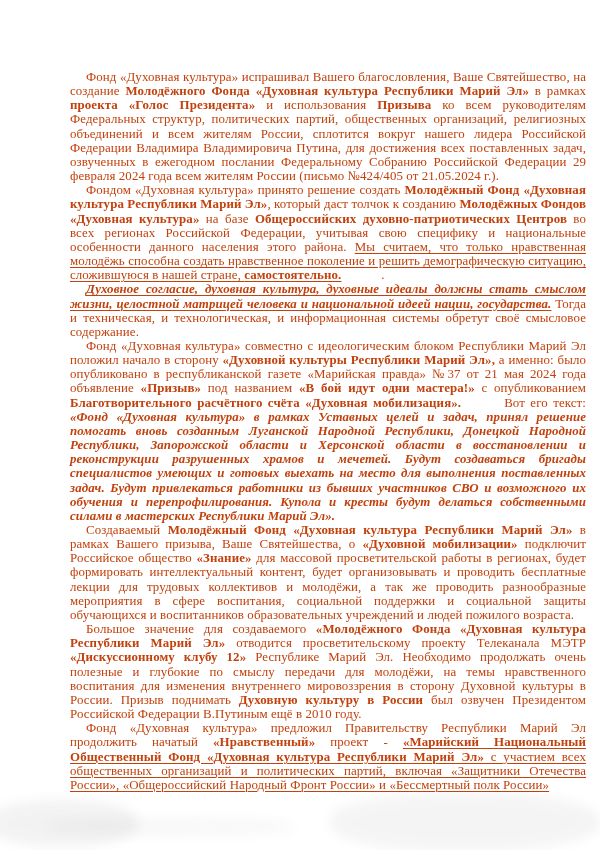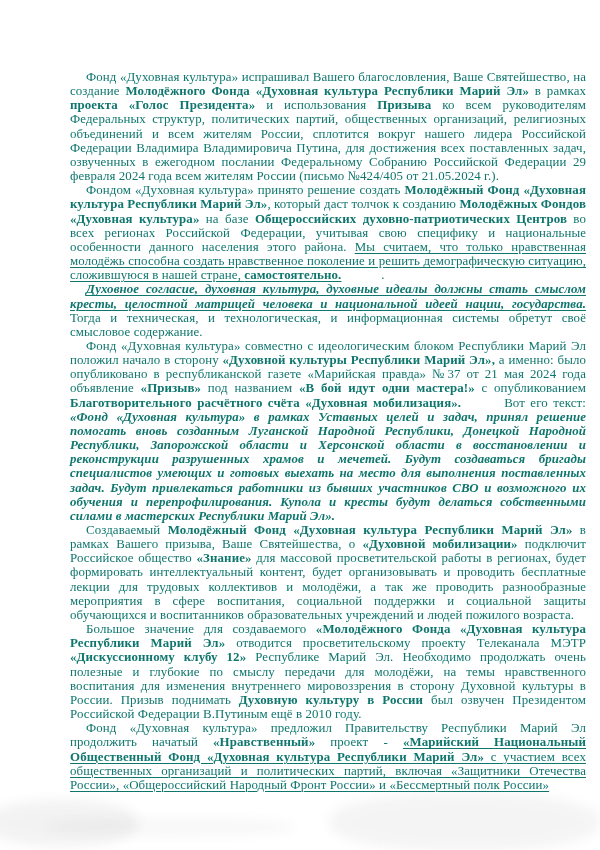--- a/index.html
+++ b/index.html
@@ -17,21 +17,21 @@
   .page {
     position: absolute;
     inset: 0;
     background: #ffffff;
   }
   .doc {
     position: absolute;
     left: 70px;
     top: 70px;
     width: 516px;
-    color: #0f766e;
+    color: #c2410c;
     font-size: 12.9px;
     line-height: 14.15px;
     text-align: justify;
     letter-spacing: 0.1px;
     font-family: Liberation Serif, serif;
   }
   .para {
     margin: 0;
     text-indent: 16px;
   }
@@ -50,21 +50,21 @@
   .smudge.s2 { left: 330px; top: 793px; width: 270px; height: 58px; opacity: 0.06; }
   .smudge.s3 { left: 45px;  top: 818px; width: 250px; height: 18px; opacity: 0.04; }
 </style>
 </head>
 <body>
 
 <div class="page">
   <div class="doc">
       <p class="para"><span class="">Фонд «Духовная культура» испрашивал Вашего благословления, Ваше Святейшество, на создание </span><span class="st-b">Молодёжного Фонда «Духовная культура Республики Марий Эл»</span><span class=""> в рамках </span><span class="st-b">проекта «Голос Президента»</span><span class=""> и использования </span><span class="st-b">Призыва</span><span class=""> ко всем руководителям Федеральных структур, политических партий, общественных организаций, религиозных объединений и всем жителям России, сплотится вокруг нашего лидера Российской Федерации Владимира Владимировича Путина, для достижения всех поставленных задач, озвученных в ежегодном послании Федеральному Собранию Российской Федерации 29 февраля 2024 года всем жителям России (письмо №424/405 от 21.05.2024 г.).</span></p>
       <p class="para"><span class="">Фондом «Духовная культура» принято решение создать </span><span class="st-b">Молодёжный Фонд «Духовная культура Республики Марий Эл»</span><span class="">, который даст толчок к созданию </span><span class="st-b">Молодёжных Фондов «Духовная культура»</span><span class=""> на базе </span><span class="st-b">Общероссийских духовно-патриотических Центров</span><span class=""> во всех регионах Российской Федерации, учитывая свою специфику и национальные особенности данного населения этого района. </span><span class="st-u">Мы считаем, что только нравственная молодёжь способна создать нравственное поколение и решить демографическую ситуацию, сложившуюся в нашей стране, </span><span class="st-b st-u">самостоятельно.</span><span class="">&nbsp;&nbsp;&nbsp;&nbsp;&nbsp;&nbsp;&nbsp;&nbsp;&nbsp;&nbsp;&nbsp;&nbsp;.</span></p>
-      <p class="para"><span class="st-b st-i st-u">Духовное согласие, духовная культура, духовные идеалы должны стать смыслом кресты, целостной матрицей человека и национальной идеей нации, государства.</span><span class=""> Тогда и техническая, и технологическая, и информационная системы обретут своё смысловое содержание.</span></p>
+      <p class="para"><span class="st-b st-i st-u">Духовное согласие, духовная культура, духовные идеалы должны стать смыслом жизни, целостной матрицей человека и национальной идеей нации, государства.</span><span class=""> Тогда и техническая, и технологическая, и информационная системы обретут своё смысловое содержание.</span></p>
       <p class="para"><span class="">Фонд «Духовная культура» совместно с идеологическим блоком Республики Марий Эл положил начало в сторону </span><span class="st-b">«Духовной культуры Республики Марий Эл»,</span><span class=""> а именно: было опубликовано в республиканской газете «Марийская правда» №37 от 21 мая 2024 года объявление </span><span class="st-b">«Призыв»</span><span class=""> под названием </span><span class="st-b">«В бой идут одни мастера!»</span><span class=""> с опубликованием </span><span class="st-b">Благотворительного расчётного счёта «Духовная мобилизация».</span><span class="">&nbsp;&nbsp;&nbsp;&nbsp;&nbsp;&nbsp;&nbsp; Вот его текст: </span><span class="st-b st-i">«Фонд «Духовная культура» в рамках Уставных целей и задач, принял решение помогать вновь созданным Луганской Народной Республики, Донецкой Народной Республики, Запорожской области и Херсонской области в восстановлении и реконструкции разрушенных храмов и мечетей. Будут создаваться бригады специалистов умеющих и готовых выехать на место для выполнения поставленных задач. Будут привлекаться работники из бывших участников СВО и возможного их обучения и перепрофилирования. Купола и кресты будут делаться собственными силами в мастерских Республики Марий Эл».</span></p>
       <p class="para"><span class="">Создаваемый </span><span class="st-b">Молодёжный Фонд «Духовная культура Республики Марий Эл»</span><span class=""> в рамках Вашего призыва, Ваше Святейшества, о </span><span class="st-b">«Духовной мобилизации»</span><span class=""> подключит Российское общество </span><span class="st-b">«Знание»</span><span class=""> для массовой просветительской работы в регионах, будет формировать интеллектуальный контент, будет организовывать и проводить бесплатные лекции для трудовых коллективов и молодёжи, а так же проводить разнообразные мероприятия в сфере воспитания, социальной поддержки и социальной защиты обучающихся и воспитанников образовательных учреждений и людей пожилого возраста.</span></p>
       <p class="para"><span class="">Большое значение для создаваемого </span><span class="st-b">«Молодёжного Фонда «Духовная культура Республики Марий Эл»</span><span class=""> отводится просветительскому проекту Телеканала МЭТР </span><span class="st-b">«Дискуссионному клубу 12»</span><span class=""> Республике Марий Эл. Необходимо продолжать очень полезные и глубокие по смыслу передачи для молодёжи, на темы нравственного воспитания для изменения внутреннего мировоззрения в сторону Духовной культуры в России. Призыв поднимать </span><span class="st-b">Духовную культуру в России</span><span class=""> был озвучен Президентом Российской Федерации В.Путиным ещё в 2010 году.</span></p>
       <p class="para"><span class="">Фонд «Духовная культура» предложил Правительству Республики Марий Эл продолжить начатый </span><span class="st-b">«Нравственный»</span><span class=""> проект - </span><span class="st-b st-u">«Марийский Национальный Общественный Фонд «Духовная культура Республики Марий Эл»</span><span class="st-u"> с участием всех общественных организаций и политических партий, включая «Защитники Отечества России», «Общероссийский Народный Фронт России» и «Бессмертный полк России»</span></p>
     </div>
   <div class="smudge s1"></div>
   <div class="smudge s2"></div>
   <div class="smudge s3"></div>
 </div>
 

